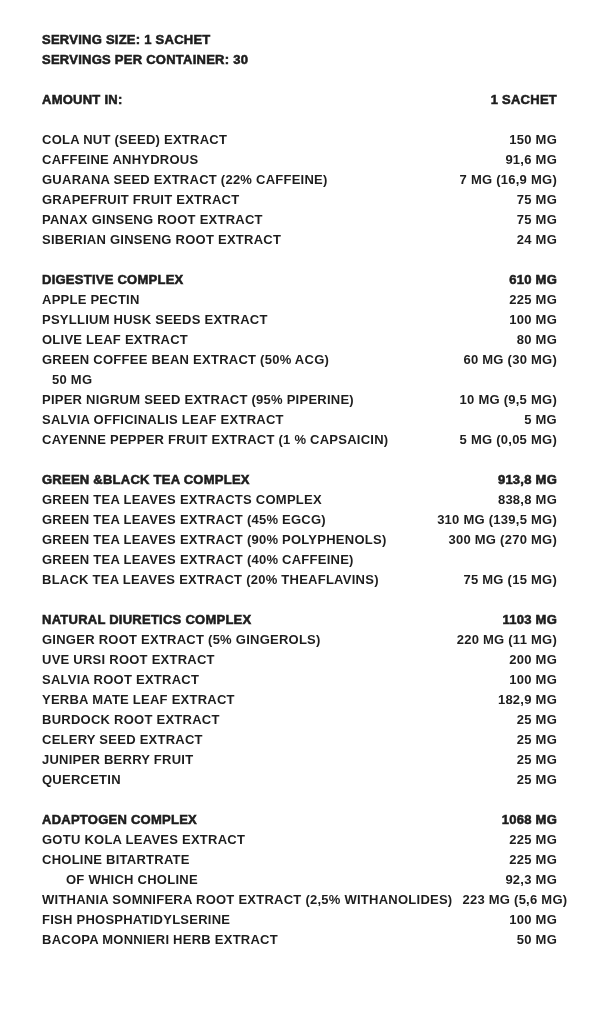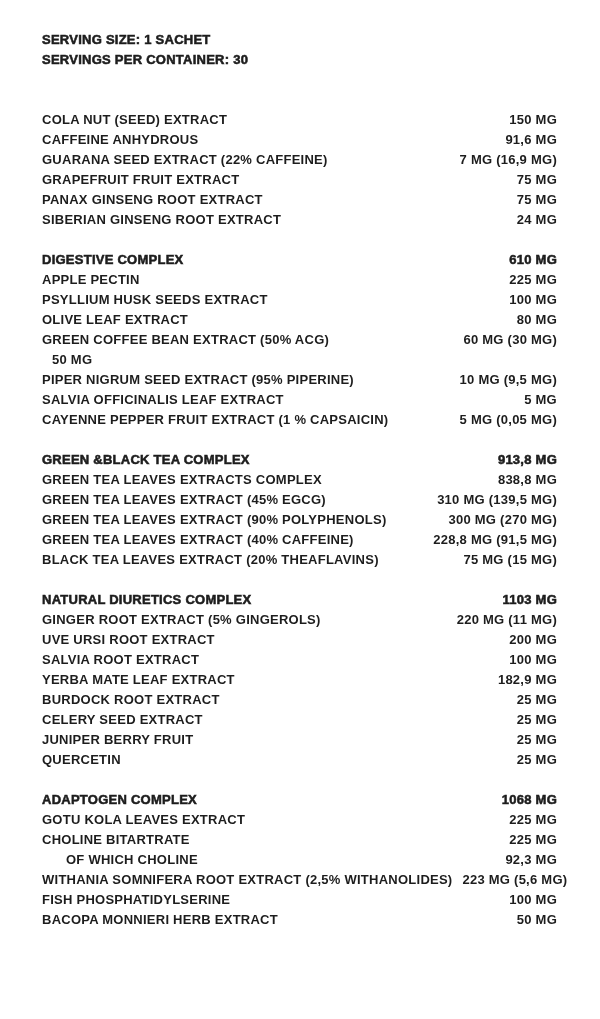--- a/index.html
+++ b/index.html
@@ -39,20 +39,24 @@
 </head>
 <body>
 
 <div class="panel">
 
   <div class="line heavy">SERVING SIZE: 1 SACHET</div>
   <div class="line heavy">SERVINGS PER CONTAINER: 30</div>
 
   <div class="spacer"></div>
 
+  <div class="row heavy">
+    <span>AMOUNT IN:</span>
+    <span class="amt">1 SACHET</span>
+  </div>
 
   <div class="spacer"></div>
 
   <section>
     <div class="row">
       <span>COLA NUT (SEED) EXTRACT</span>
       <span class="amt">150 MG</span>
     </div>
     <div class="row">
       <span>CAFFEINE ANHYDROUS</span>
@@ -130,21 +134,20 @@
     <div class="row">
       <span>GREEN TEA LEAVES EXTRACT (45% EGCG)</span>
       <span class="amt">310 MG (139,5 MG)</span>
     </div>
     <div class="row">
       <span>GREEN TEA LEAVES EXTRACT (90% POLYPHENOLS)</span>
       <span class="amt">300 MG (270 MG)</span>
     </div>
     <div class="row">
       <span>GREEN TEA LEAVES EXTRACT (40% CAFFEINE)</span>
-      <span class="amt">228,8 MG (91,5 MG)</span>
     </div>
     <div class="row">
       <span>BLACK TEA LEAVES EXTRACT (20% THEAFLAVINS)</span>
       <span class="amt">75 MG (15 MG)</span>
     </div>
   </section>
 
   <div class="spacer"></div>
 
   <section>

